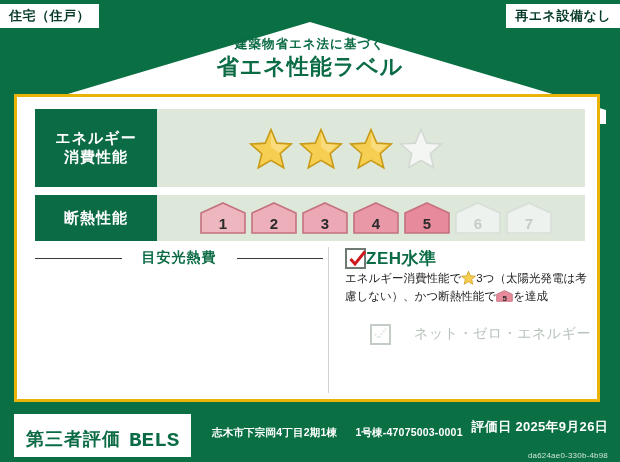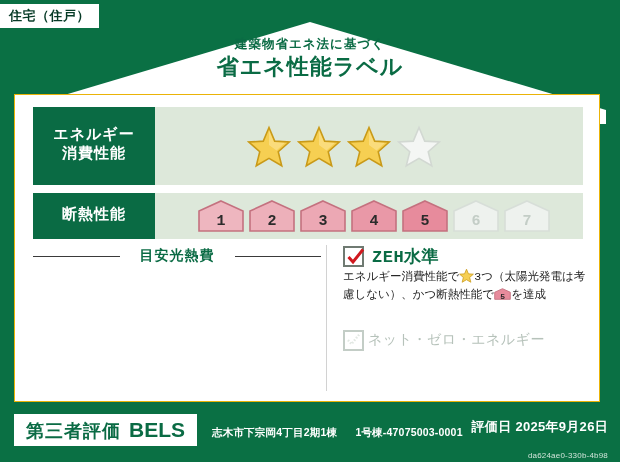--- a/index.html
+++ b/index.html
@@ -42,24 +42,23 @@
   }
   .heading .main{
     font-size:22px;font-weight:bold;color:#0a6b44;letter-spacing:1px;
     margin-top:3px;line-height:1.1;
   }
 
   
   .body-panel{
     position:absolute;left:14px;top:94px;width:586px;height:308px;
     background:#ffffff;
-    border:1px solid #eab308;
+    border:3px solid #eab308;
     box-sizing:border-box;
     z-index:6;
-    font-family:Liberation Mono, monospace;
   }
 
   
   .perf-row{
     position:absolute;left:0;display:flex;align-items:stretch;
   }
   .row-energy{left:18px;top:12px;width:550px;height:78px;}
   .row-insul {left:18px;top:98px;width:550px;height:46px;}
 
   .row-key{
@@ -104,77 +103,78 @@
     font-size:23px;color:#111;letter-spacing:2px;
   }
 
   
   .v-div{
     position:absolute;left:311px;top:150px;width:1px;height:146px;background:#d2d2d2;
   }
 
   
   .zeh-block{position:absolute;left:328px;top:150px;width:246px;}
-  .zeh-head{display:flex;align-items:center;gap:8px;}
+  .zeh-head{display:flex;align-items:center;}
   .chk{
     width:21px;height:21px;border:2px solid #6f7a72;background:#fff;
     position:relative;flex:0 0 21px;box-sizing:border-box;
   }
   .chk svg{position:absolute;left:1px;top:0px;}
   .zeh-title{font-size:17px;font-weight:bold;color:#0a6b44;letter-spacing:0.5px;}
   .zeh-desc{
     font-size:11.5px;color:#1d1d1d;line-height:1.55;
     letter-spacing:0px;
   }
   .inline-star{display:inline-block;vertical-align:-3px;width:15px;height:15px;}
   .inline-house{
     display:inline-block;vertical-align:-3px;width:17px;height:14px;position:relative;
   }
   .inline-house svg{display:block;}
   .inline-house i{
     position:absolute;left:0;right:0;bottom:0px;text-align:center;
     font-style:normal;font-size:8px;font-weight:bold;color:#2b2b2b;line-height:1;
   }
-  .nze-row{display:flex;align-items:center;gap:4px;margin-top:26px;}
+  .nze-row{display:flex;align-items:center;gap:23px;margin-top:18px;justify-content:flex-end;}
   .nze-box{
     width:21px;height:21px;border:2px solid #c3cdc6;background:#fff;
     box-sizing:border-box;position:relative;flex:0 0 21px;
   }
   .nze-box svg{position:absolute;left:1px;top:1px;}
   .nze-label{font-size:14px;color:#b6c2ba;letter-spacing:0.5px;}
 
   
   .footer{position:absolute;left:0;right:0;bottom:0;height:56px;z-index:7;}
   .bels{
     position:absolute;left:14px;top:8px;background:#ffffff;
-    padding:5px 12px 6px 12px;display:flex;align-items:flex-end;gap:8px;
+    padding:16px 12px 6px 12px;display:flex;align-items:flex-start;gap:8px;
     line-height:1;
   }
   .bels .t1{font-size:18px;font-weight:bold;color:#0a6b44;letter-spacing:1px;}
-  .bels .t2{font-size:21px;font-weight:bold;color:#0a6b44;letter-spacing:0px;}
+  .bels .t2{font-size:21px;font-weight:bold;color:#0a6b44;letter-spacing:0px;font-family:Liberation Mono, monospace;}
   .addr{
     position:absolute;left:212px;top:20px;color:#ffffff;font-size:10.5px;
     font-weight:bold;letter-spacing:0.2px;white-space:nowrap;
   }
   .addr .gap{display:inline-block;width:12px;}
   .evalbox{position:absolute;right:12px;top:12px;text-align:right;color:#fff;}
   .evalbox .d{font-size:13px;font-weight:bold;letter-spacing:0.3px;}
   .evalbox .h{font-size:8px;color:#cfe3d8;margin-top:15px;letter-spacing:0.2px;}
 </style>
 </head>
 <body>
 
 <div class="label-root">
 
   <svg class="roof-svg" viewBox="0 0 620 110" preserveAspectRatio="none">
     <polygon points="14,96 310,8 606,96 606,110 14,110" fill="#ffffff"></polygon>
     <polygon points="20,99 310,13 600,99" fill="#ffffff"></polygon>
   </svg>
 
   <div class="badge badge-left">住宅（住戸）</div>
+  <div class="badge badge-right">再エネ設備なし</div>
 
   <div class="heading">
     <div class="sub">建築物省エネ法に基づく</div>
     <div class="main">省エネ性能ラベル</div>
   </div>
 
   <div class="body-panel">
 
     <div class="perf-row row-energy">
       <div class="row-key">

